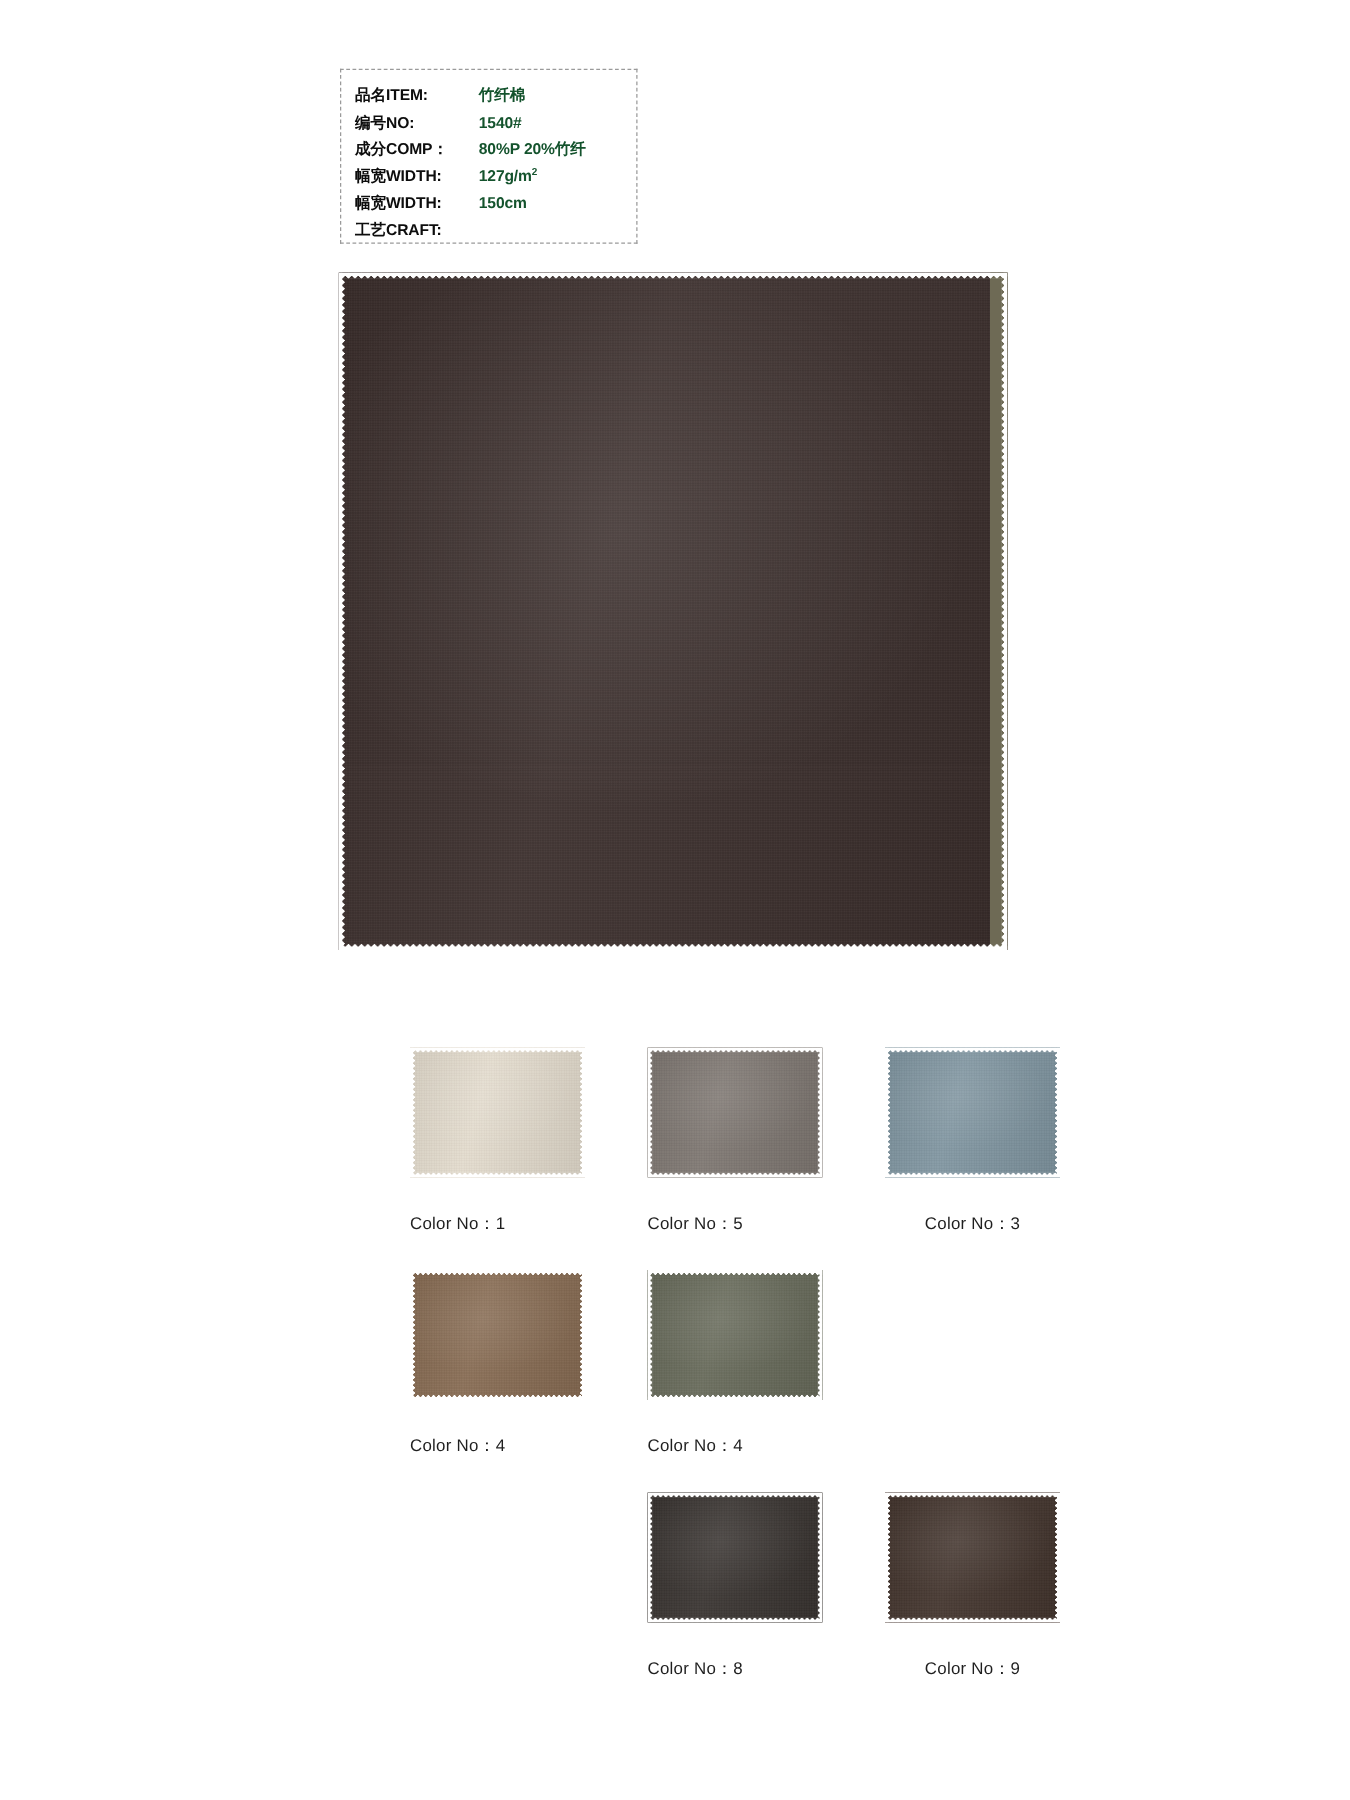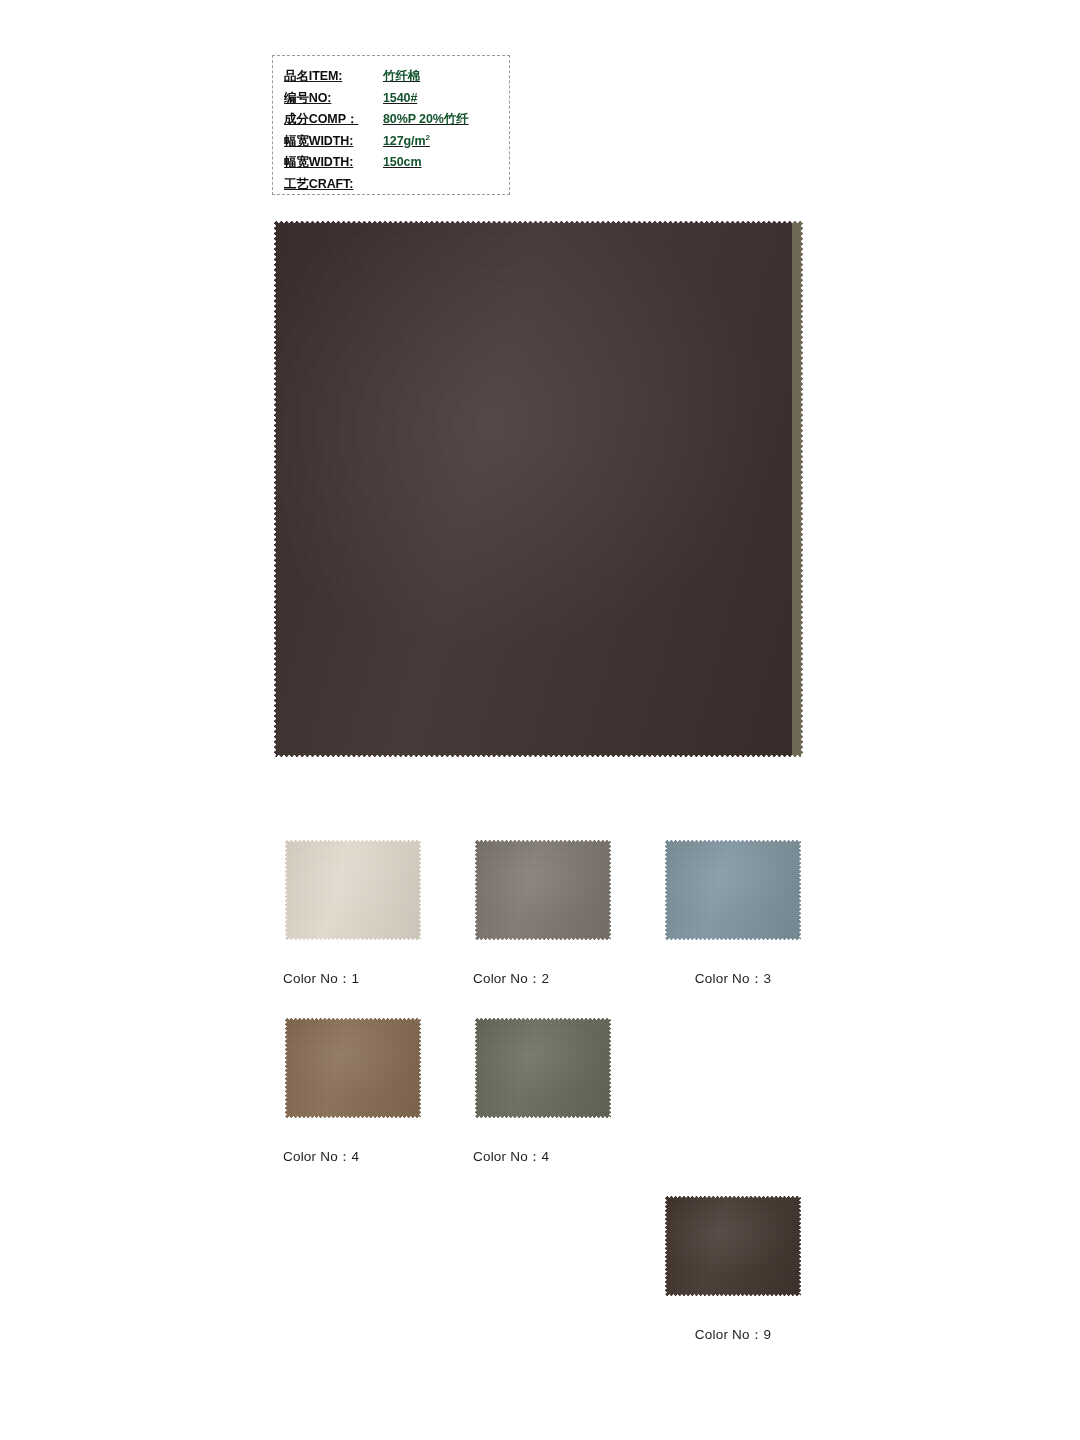--- a/index.html
+++ b/index.html
@@ -31,21 +31,20 @@
     left: 11px;
     top: 10px;
     width: 216px;
   }
   .spec-row {
     display: flex;
     align-items: baseline;
     height: 21.5px;
     line-height: 21.5px;
     white-space: nowrap;
-    text-decoration: underline;
   }
   .spec-label {
     width: 99px;
     flex: 0 0 99px;
     font-size: 12.5px;
     font-weight: bold;
     letter-spacing: -0.1px;
     color: #0d0d0d;
   }
   .spec-value {
@@ -162,20 +161,21 @@
     width: 520px;
   }
   .swatch-row {
     position: relative;
     height: 178px;
   }
   .swatch-cell {
     position: absolute;
     top: 0;
     width: 140px;
+    margin-left: 45px;
   }
   .swatch-cell.c0 { left: 0px; }
   .swatch-cell.c1 { left: 190px; }
   .swatch-cell.c2 { left: 380px; text-align: center; }
 
   .swatch-chip {
     position: relative;
     width: 140px;
     height: 104px;
     overflow: hidden;
@@ -260,21 +260,21 @@
     </div>
     <div class="swatch-cell c1">
       <div class="swatch-chip" style="background-color: rgb(125, 118, 112);">
         <div class="cloth-texture"></div>
         <div class="cloth-sheen"></div>
         <div class="teeth-top"></div>
         <div class="teeth-bottom"></div>
         <div class="teeth-left"></div>
         <div class="teeth-right"></div>
       </div>
-      <div class="swatch-label">Color No：2</div>
+      <div class="swatch-label">Color No：5</div>
     </div>
     <div class="swatch-cell c2">
       <div class="swatch-chip" style="background-color: rgb(127, 149, 160);">
         <div class="cloth-texture"></div>
         <div class="cloth-sheen"></div>
         <div class="teeth-top"></div>
         <div class="teeth-bottom"></div>
         <div class="teeth-left"></div>
         <div class="teeth-right"></div>
       </div>
@@ -301,20 +301,31 @@
         <div class="teeth-top"></div>
         <div class="teeth-bottom"></div>
         <div class="teeth-left"></div>
         <div class="teeth-right"></div>
       </div>
       <div class="swatch-label">Color No：4</div>
     </div>
   </div>
 
   <div class="swatch-row">
+    <div class="swatch-cell c1">
+      <div class="swatch-chip" style="background-color: rgb(55, 50, 47);">
+        <div class="cloth-texture"></div>
+        <div class="cloth-sheen"></div>
+        <div class="teeth-top"></div>
+        <div class="teeth-bottom"></div>
+        <div class="teeth-left"></div>
+        <div class="teeth-right"></div>
+      </div>
+      <div class="swatch-label">Color No：8</div>
+    </div>
     <div class="swatch-cell c2">
       <div class="swatch-chip" style="background-color: rgb(66, 51, 44);">
         <div class="cloth-texture"></div>
         <div class="cloth-sheen"></div>
         <div class="teeth-top"></div>
         <div class="teeth-bottom"></div>
         <div class="teeth-left"></div>
         <div class="teeth-right"></div>
       </div>
       <div class="swatch-label">Color No：9</div>

